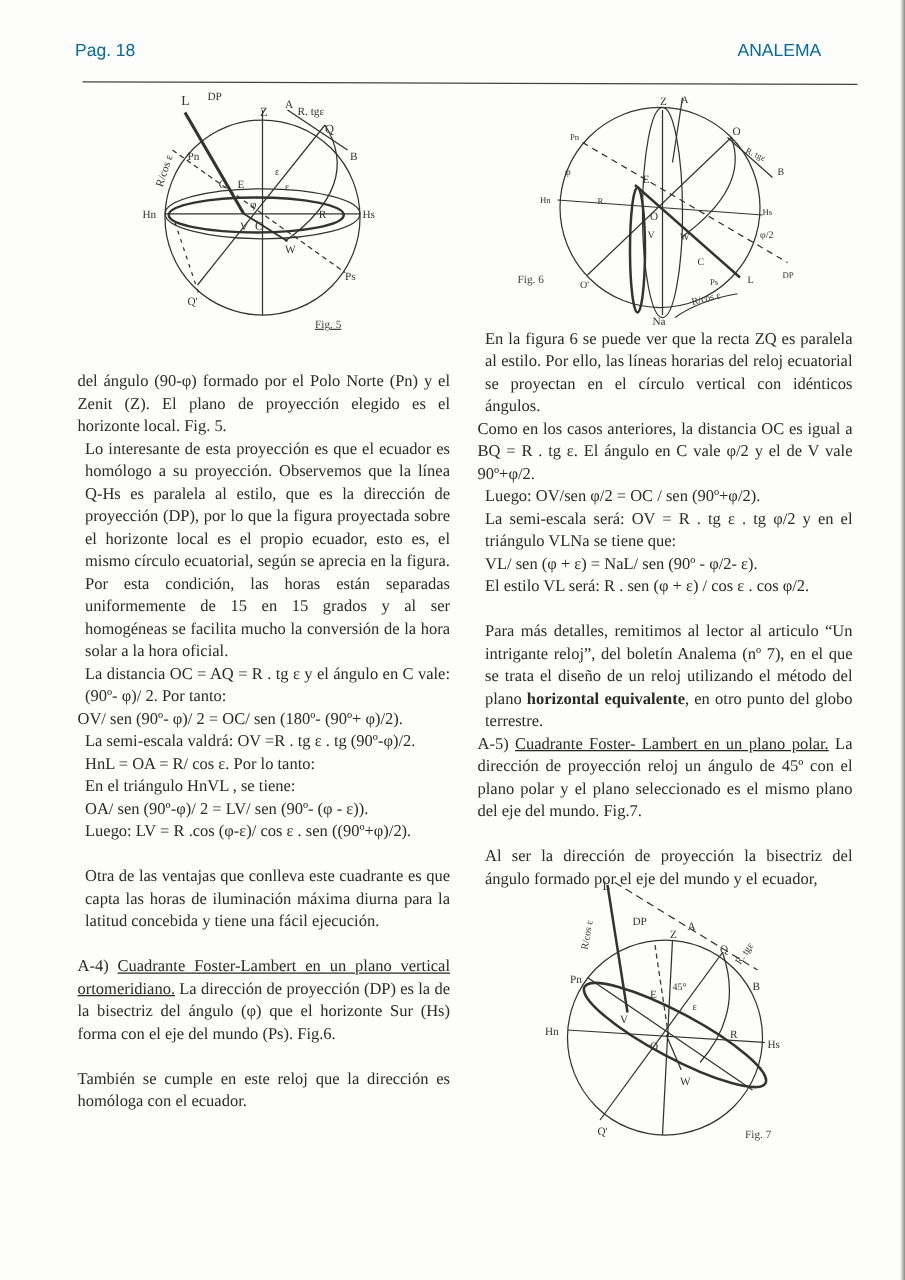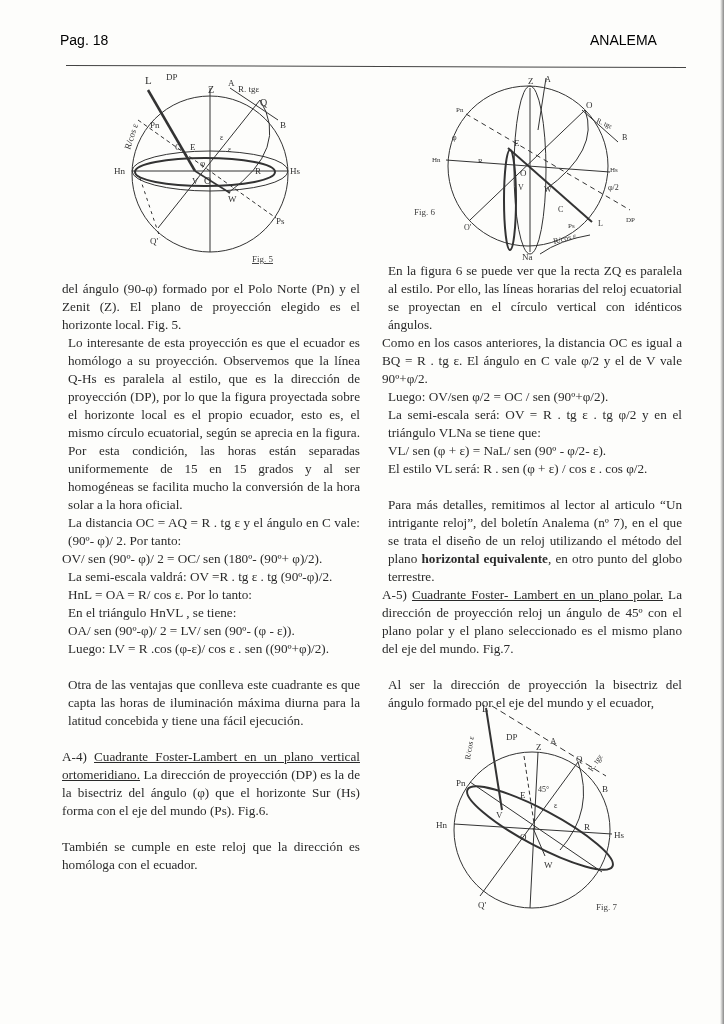--- a/index.html
+++ b/index.html
@@ -5,21 +5,21 @@
   html, body { margin: 0; padding: 0; }
   body {
     width: 724px; height: 1024px; overflow: hidden; position: relative;
     background: #fdfdfb;
     font-family: "Liberation Serif", "DejaVu Serif", serif;
     color: #2a2a2a;
   }
   .header-left, .header-right {
     position: absolute; top: 32px;
     font-family: "Liberation Sans", "DejaVu Sans", sans-serif;
-    font-size: 14px; color: #000000;
+    font-size: 14px; color: #0369a1;
   }
   .header-left { left: 60px; }
   .header-right { left: 590px; }
   .header-rule {
     position: absolute; left: 66px; top: 66px; width: 620px; height: 0;
     border-top: 1.5px solid #444; transform: rotate(0.2deg);
   }
   .col {
     position: absolute; font-size: 13.2px; line-height: 18px;
     text-align: justify;
@@ -118,21 +118,21 @@
     <text x="144" y="122" font-size="8">W</text>
     <text x="208" y="120" font-size="8">φ/2</text>
     <text x="158" y="142" font-size="8">C</text>
     <text x="226" y="152" font-size="7">DP</text>
     <text x="168" y="158" font-size="7">Ps</text>
     <text x="198" y="156" font-size="8">L</text>
     <text x="64" y="160" font-size="8">O'</text>
     <text x="154" y="174" font-size="8" transform="rotate(-14 154 174)">R/cos ε</text>
     <text x="122" y="190" font-size="9">Na</text>
   </svg>
-  <div class="caption" style="left:14px; top:137px;">Fig. 6</div>
+  <div class="caption" style="left:14px; top:148px;">Fig. 6</div>
 </div>
 
 <div class="fig" style="left:420px; top:700px;">
   <svg width="220" height="215" viewBox="0 0 220 215">
     <g stroke="#333" fill="none" stroke-width="1">
       <circle cx="112" cy="130" r="78"></circle>
       <ellipse cx="120" cy="128" rx="82" ry="18" transform="rotate(28 120 128)" stroke-width="2"></ellipse>
       <line x1="34" y1="124" x2="192" y2="134"></line>
       <line x1="118" y1="52" x2="110" y2="208"></line>
       <line x1="60" y1="196" x2="158" y2="62"></line>
@@ -159,21 +159,21 @@
     <text x="16" y="128" font-size="9">Hn</text>
     <text x="100" y="140" font-size="9">O</text>
     <text x="164" y="130" font-size="9">R</text>
     <text x="194" y="138" font-size="9">Hs</text>
     <text x="124" y="168" font-size="9">W</text>
     <text x="58" y="208" font-size="9">Q'</text>
   </svg>
   <div class="caption" style="left:176px; top:202px;">Fig. 7</div>
 </div>
 
-<div class="col col-left" style="top:280px;">
+<div class="col col-left" style="top:296px;">
   <p>del ángulo (90-φ) formado por el Polo Norte (Pn) y el Zenit (Z). El plano de proyección elegido es el horizonte local. Fig. 5.</p>
   <p class="indent">Lo interesante de esta proyección es que el ecuador es homólogo a su proyección. Observemos que la línea Q-Hs es paralela al estilo, que es la dirección de proyección (DP), por lo que la figura proyectada sobre el horizonte local es el propio ecuador, esto es, el mismo círculo ecuatorial, según se aprecia en la figura. Por esta condición, las horas están separadas uniformemente de 15 en 15 grados y al ser homogéneas se facilita mucho la conversión de la hora solar a la hora oficial.</p>
   <p class="indent">La distancia OC = AQ = R . tg ε y el ángulo en C vale: (90º- φ)/ 2. Por tanto:</p>
   <p>OV/ sen (90º- φ)/ 2 = OC/ sen (180º- (90º+ φ)/2).</p>
   <p class="indent">La semi-escala valdrá: OV =R . tg ε . tg (90º-φ)/2.</p>
   <p class="indent">HnL = OA = R/ cos ε. Por lo tanto:</p>
   <p class="indent">En el triángulo HnVL , se tiene:</p>
   <p class="indent">OA/ sen (90º-φ)/ 2 = LV/ sen (90º- (φ - ε)).</p>
   <p class="indent">Luego: LV = R .cos (φ-ε)/ cos ε . sen ((90º+φ)/2).</p>
   <div class="gap"></div>

